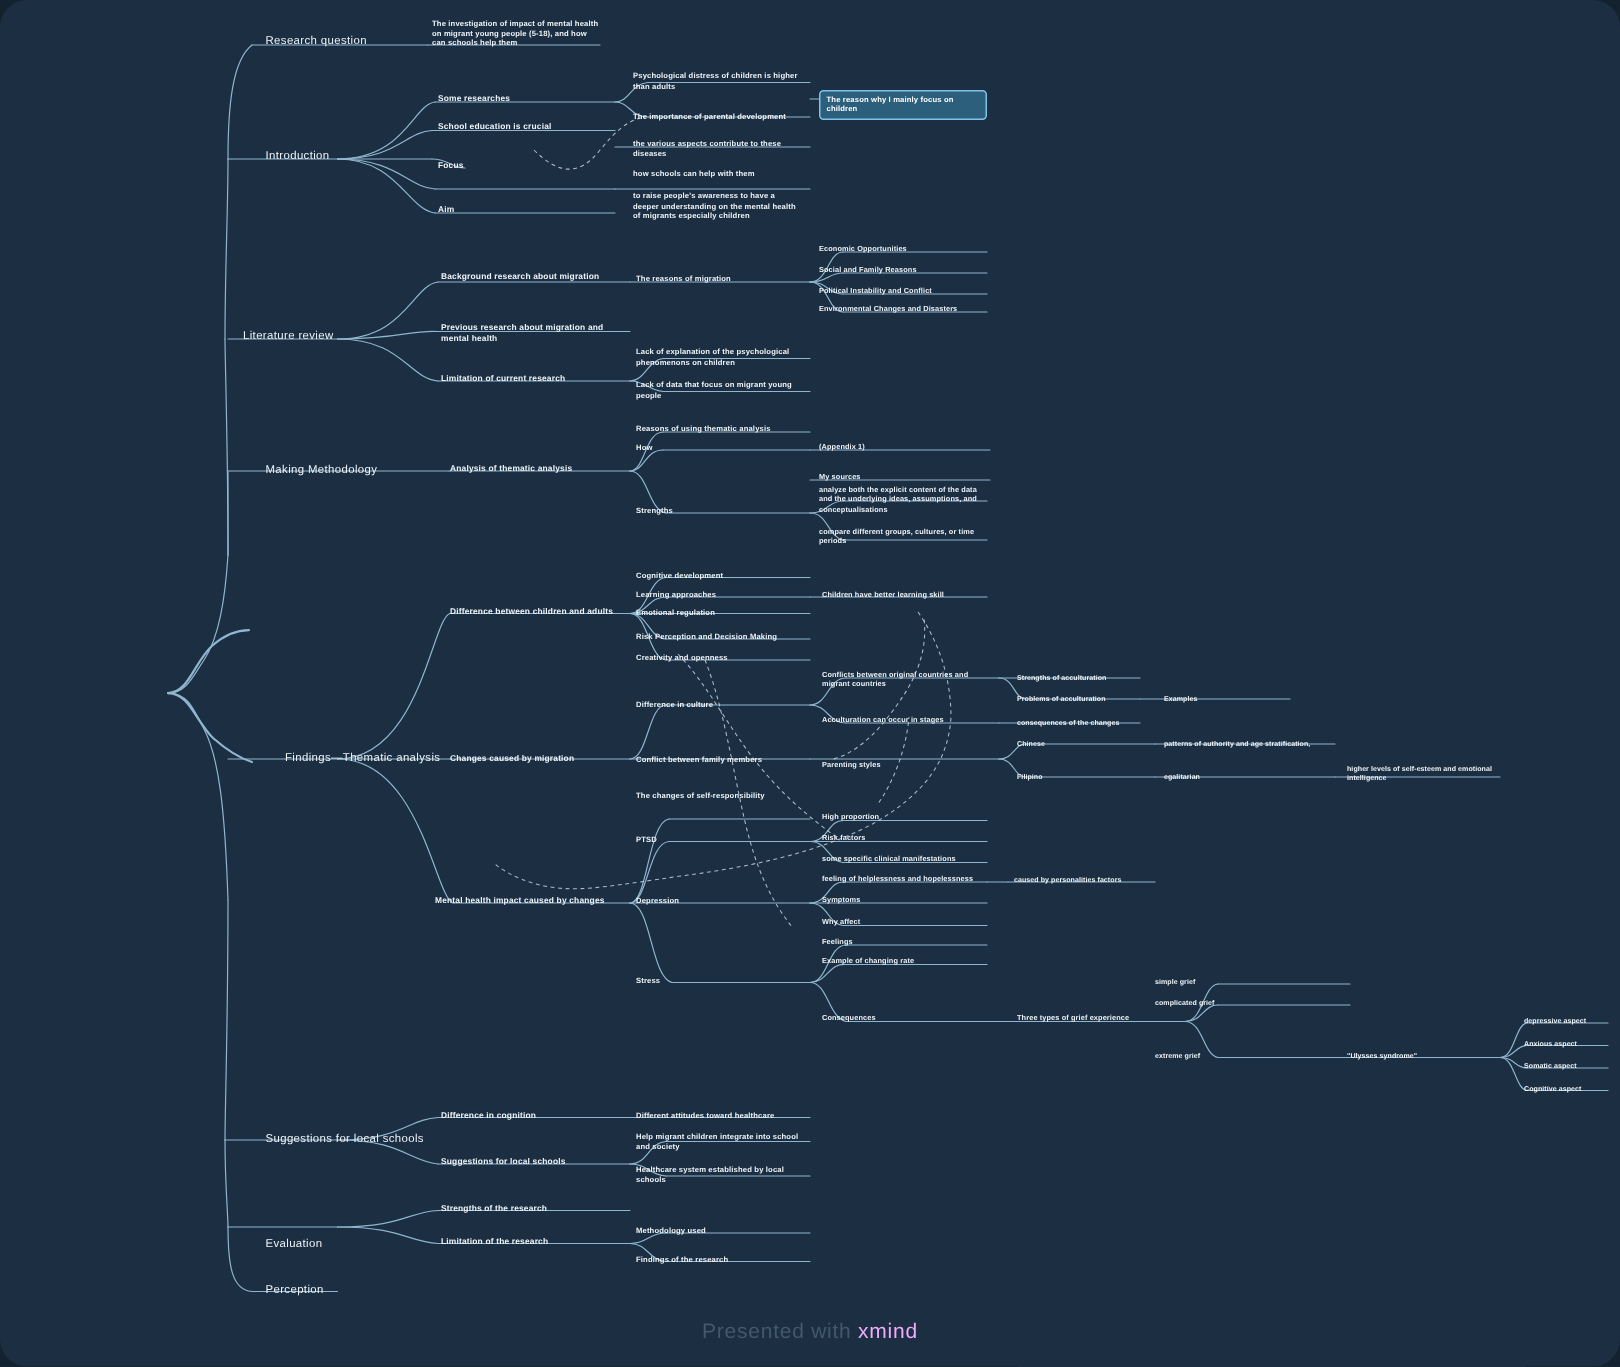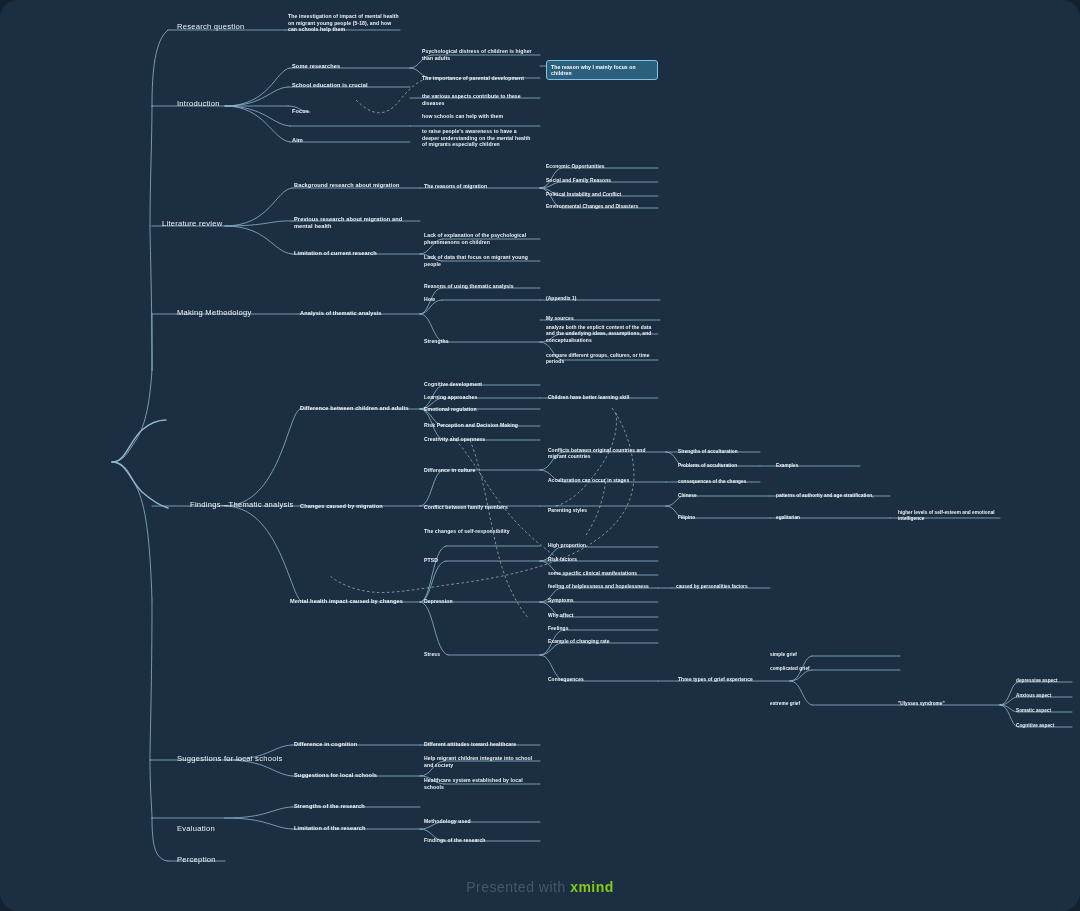--- a/index.html
+++ b/index.html
@@ -66,21 +66,21 @@
   .watermark {
     position: absolute;
     left: 0; right: 0;
     bottom: 16px;
     text-align: center;
     font-size: 14px;
     color: #42596d;
     letter-spacing: .5px;
     user-select: none;
   }
-  .watermark b { color: #84cc16; font-weight: bold; }
+  .watermark b { color: #f0abfc; font-weight: normal; }
 </style>
 </head>
 <body>
 
 <div id="canvas">
 
   <svg id="edges" viewBox="0 0 1080 911" xmlns="http://www.w3.org/2000/svg">
     <g fill="none" stroke="#8fb6ce" stroke-width="0.8" stroke-linecap="round">
 
       <path d="M112,462 C126,462 130,440 142,430 C150,423 158,420 166,420" stroke-width="1.5"></path>

